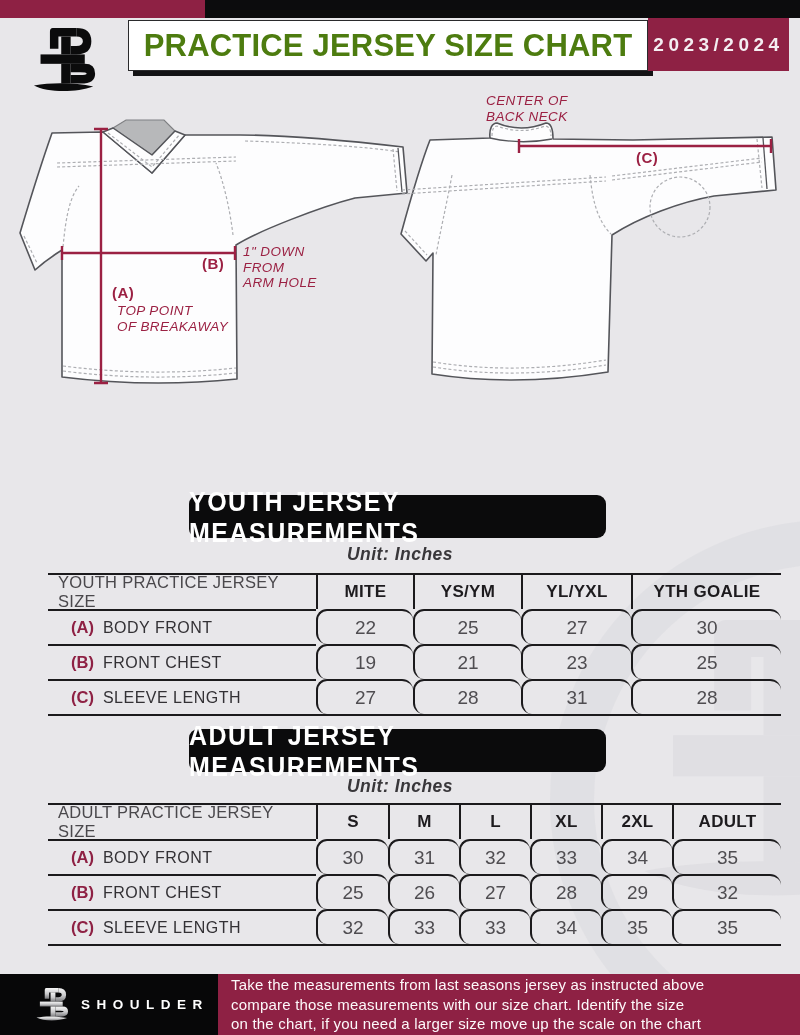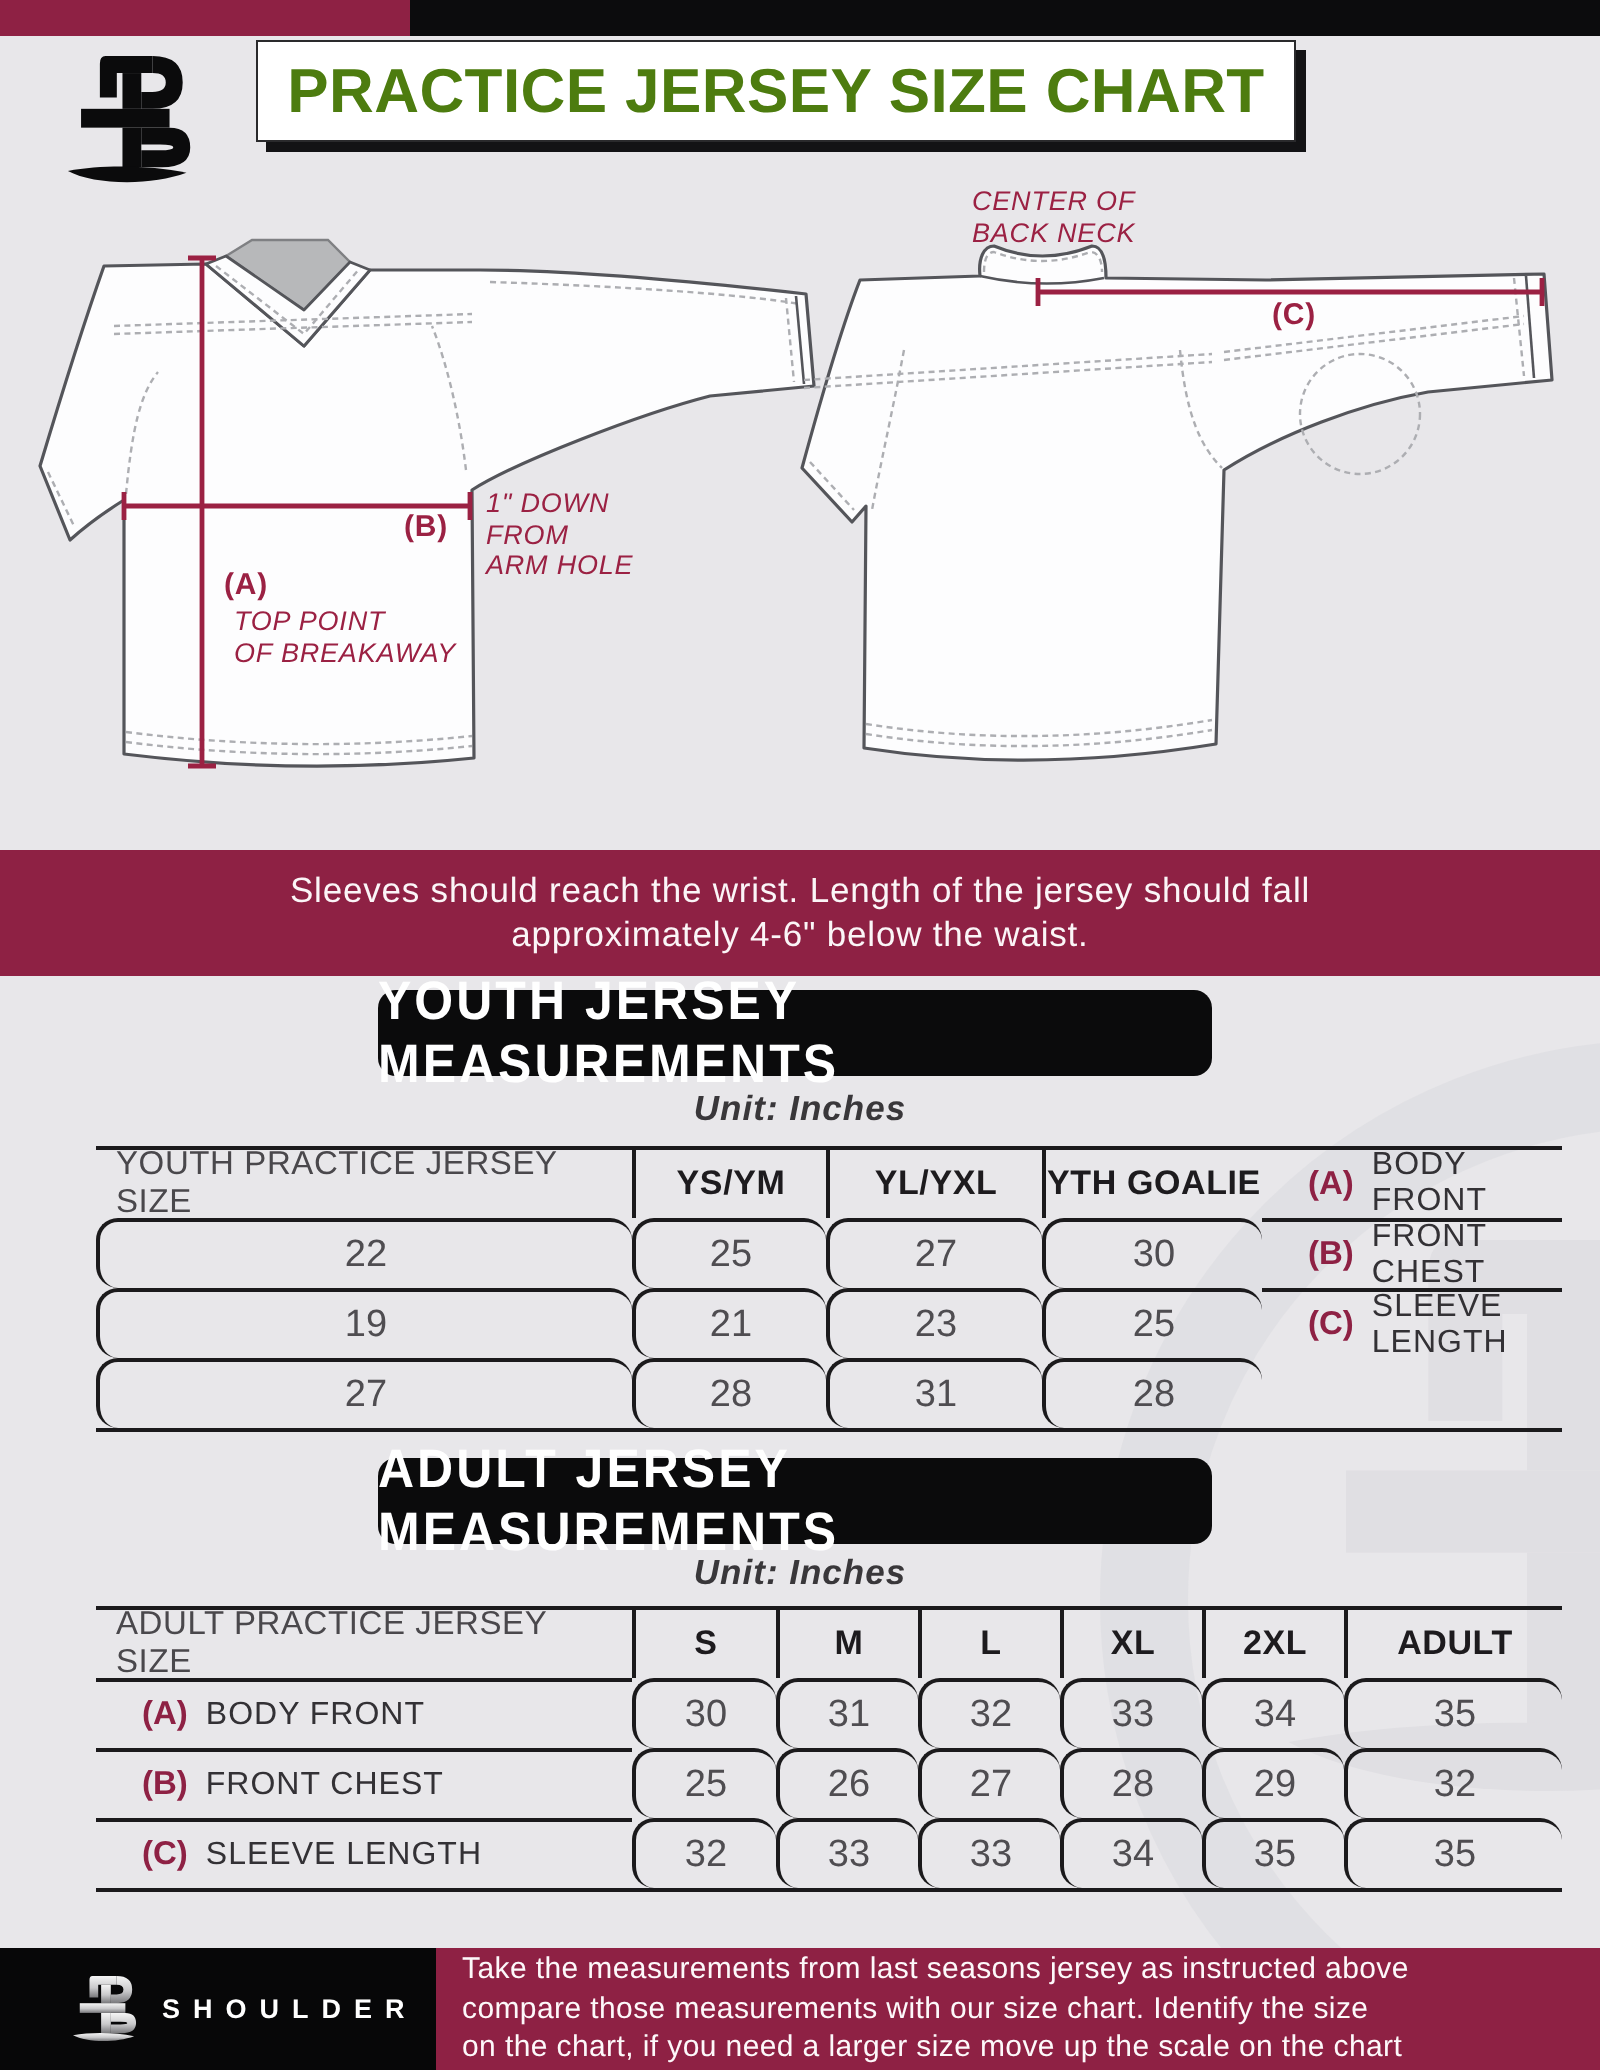--- a/index.html
+++ b/index.html
@@ -108,20 +108,23 @@
     <use href="#logoB" x="640" y="620" width="280" height="288" fill="#dedde1" opacity="0.75"></use>
   </svg>
 
   <div class="abs strip-maroon"></div>
   <div class="abs strip-black"></div>
   <svg class="abs logo-header" width="64" height="66" viewBox="0 0 68 70">
     <use href="#logoB" fill="#0b0b0c"></use>
   </svg>
   <div class="abs title-box">
     <span>PRACTICE JERSEY SIZE CHART</span>
+  </div>
+  <div class="abs season-box">
+    <span>2023/2024</span>
   </div>
 
   <svg class="abs diagram" width="800" height="330" viewBox="0 0 800 330">
     <g>
       <path class="jersey" d="M103,37 L52,38 C40,72 26,118 20,138 L35,175 C45,166 54,160 62,155
         L62,282 Q150,293 237,284 L236,150 C258,136 320,112 355,103 L407,98 L403,52
         C350,46 290,40 240,40 L185,40 L152,78 Z"></path>
       <path d="M113,33 L126,25 L164,25 L175,36 L152,60 Z" fill="#b7b8ba" stroke="#7f8083" stroke-width="1.2"></path>
       <path d="M103,37 L152,78 L185,40 L175,36 L152,60 L113,33 Z" fill="#fdfdfe" stroke="#54555a" stroke-width="1.4" stroke-linejoin="round"></path>
       <path class="stitch" d="M108,38 L152,72 L180,39"></path>
@@ -166,32 +169,29 @@
   <div class="note pre" style="left:117px;top:303px">TOP POINT
 OF BREAKAWAY</div>
   <div class="keylbl" style="left:202px;top:255px">(B)</div>
   <div class="note pre" style="left:243px;top:244px">1" DOWN
 FROM
 ARM HOLE</div>
   <div class="keylbl" style="left:636px;top:149px">(C)</div>
   <div class="note pre" style="left:486px;top:93px">CENTER OF
 BACK NECK</div>
 
-  <div class="abs fit-note">
-    <div class="pre">Sleeves should reach the wrist. Length of the jersey should fall
-approximately 4-6" below the waist.</div>
-  </div>
 
   <div class="abs section-banner" style="top:495px">
     <span>YOUTH JERSEY MEASUREMENTS</span>
   </div>
   <div class="abs unit" style="top:544px">Unit: Inches</div>
 
   <div class="abs size-table yt">
     <div class="cell lab sizehead">YOUTH PRACTICE JERSEY SIZE</div>
+    <div class="cell v colhead">MITE</div>
     <div class="cell v colhead">YS/YM</div>
     <div class="cell v colhead">YL/YXL</div>
     <div class="cell v colhead">YTH GOALIE</div>
 
     <div class="cell rlab">
       <span class="rkey">(A)</span>
       <span class="rname">BODY FRONT</span>
     </div>
     <div class="cell v num">22</div>
     <div class="cell v num">25</div>

